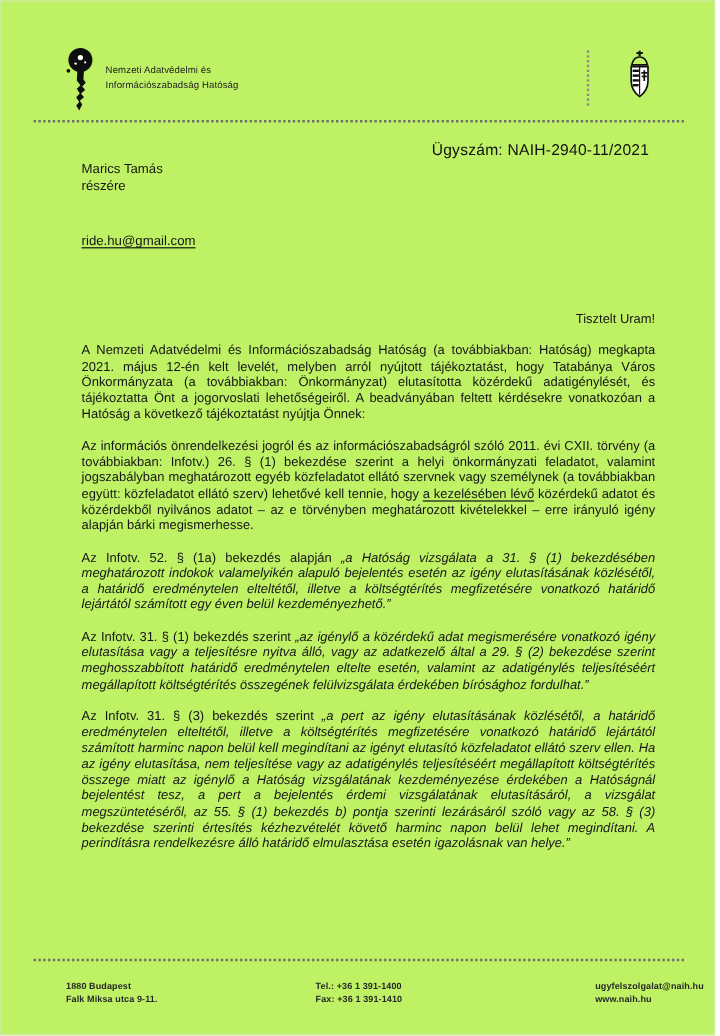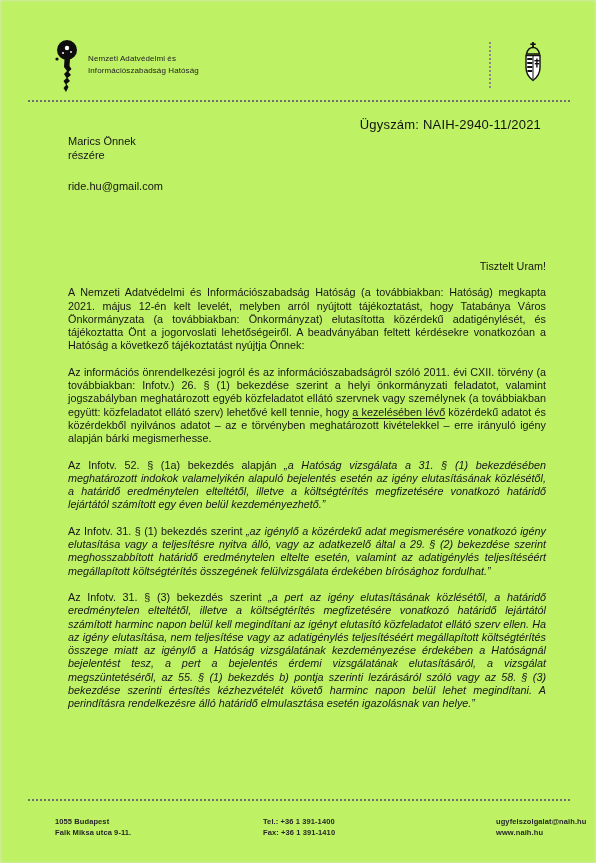--- a/index.html
+++ b/index.html
@@ -35,21 +35,22 @@
   
   .case-ref {
     position: absolute; right: 55px; top: 117px;
     font-size: 13px; color: #111; letter-spacing: .2px;
   }
   .recipient {
     position: absolute; left: 68px; top: 135px;
     font-size: 11px; line-height: 13.5px; color: #141414;
   }
   .recipient .email {
-    margin-top: 18px;
+    margin-top: 33px;
+    text-decoration: underline;
     text-underline-offset: 2px;
   }
 
   
   .letter-body {
     position: absolute; left: 68px; top: 260px; width: 478px;
     font-size: 10.8px; line-height: 13.3px;
     text-align: justify; color: #161616;
     hyphens: none;
   }
@@ -109,21 +110,21 @@
       <rect x="15.2" y="16.5" width="1.4" height="9" fill="#111"></rect>
       <rect x="13.4" y="18" width="5" height="1.4" fill="#111"></rect>
       <rect x="13.8" y="21" width="4.2" height="1.4" fill="#111"></rect>
     </svg>
   </div>
   <div class="h-dotted-top"></div>
 
   <div class="case-ref">Ügyszám: NAIH-2940-11/2021</div>
 
   <div class="recipient">
-    <div>Marics Önnek</div>
+    <div>Marics Tamás</div>
     <div>részére</div>
     <div class="email">ride.hu@gmail.com</div>
   </div>
 
   <main class="letter-body">
     <p class="salutation">Tisztelt Uram!</p>
 
     <p><span>A Nemzeti Adatvédelmi és Információszabadság Hatóság (a továbbiakban: Hatóság) megkapta 2021. május 12-én kelt levelét, melyben arról nyújtott tájékoztatást, hogy Tatabánya Város Önkormányzata (a továbbiakban: Önkormányzat) elutasította közérdekű adatigénylését, és tájékoztatta Önt a jogorvoslati lehetőségeiről. A beadványában feltett kérdésekre vonatkozóan a Hatóság a következő tájékoztatást nyújtja Önnek:</span></p>
 
     <p><span>Az információs önrendelkezési jogról és az információszabadságról szóló 2011. évi CXII. törvény (a továbbiakban: Infotv.) 26. § (1) bekezdése szerint a helyi önkormányzati feladatot, valamint jogszabályban meghatározott egyéb közfeladatot ellátó szervnek vagy személynek (a továbbiakban együtt: közfeladatot ellátó szerv) lehetővé kell tennie, hogy </span><span class="u">a kezelésében lévő</span><span> közérdekű adatot és közérdekből nyilvános adatot – az e törvényben meghatározott kivételekkel – erre irányuló igény alapján bárki megismerhesse.</span></p>
@@ -131,21 +132,21 @@
     <p><span>Az Infotv. 52. § (1a) bekezdés alapján </span><span class="i">„a Hatóság vizsgálata a 31. § (1) bekezdésében meghatározott indokok valamelyikén alapuló bejelentés esetén az igény elutasításának közlésétől, a határidő eredménytelen elteltétől, illetve a költségtérítés megfizetésére vonatkozó határidő lejártától számított egy éven belül kezdeményezhető.”</span></p>
 
     <p><span>Az Infotv. 31. § (1) bekezdés szerint </span><span class="i">„az igénylő a közérdekű adat megismerésére vonatkozó igény elutasítása vagy a teljesítésre nyitva álló, vagy az adatkezelő által a 29. § (2) bekezdése szerint meghosszabbított határidő eredménytelen eltelte esetén, valamint az adatigénylés teljesítéséért megállapított költségtérítés összegének felülvizsgálata érdekében bírósághoz fordulhat.”</span></p>
 
     <p><span>Az Infotv. 31. § (3) bekezdés szerint </span><span class="i">„a pert az igény elutasításának közlésétől, a határidő eredménytelen elteltétől, illetve a költségtérítés megfizetésére vonatkozó határidő lejártától számított harminc napon belül kell megindítani az igényt elutasító közfeladatot ellátó szerv ellen. </span><span class="iu">Ha az igény elutasítása, nem teljesítése vagy az adatigénylés teljesítéséért megállapított költségtérítés összege miatt az igénylő a Hatóság vizsgálatának kezdeményezése érdekében a Hatóságnál bejelentést tesz, a pert a bejelentés érdemi vizsgálatának elutasításáról, a vizsgálat megszüntetéséről, az 55. § (1) bekezdés b) pontja szerinti lezárásáról szóló vagy az 58. § (3) bekezdése szerinti értesítés kézhezvételét követő harminc napon belül lehet megindítani.</span><span class="i"> A perindításra rendelkezésre álló határidő elmulasztása esetén igazolásnak van helye.”</span></p>
 
   </main>
 
   <div class="h-dotted-bottom"></div>
   <div class="footer-col addr">
-    <div>1055 Budapest</div>
+    <div>1880 Budapest</div>
     <div>Falk Miksa utca 9-11.</div>
   </div>
   <div class="footer-col phone">
     <div>Tel.: +36 1 391-1400</div>
     <div>Fax: +36 1 391-1410</div>
   </div>
   <div class="footer-col web">
     <div>ugyfelszolgalat@naih.hu</div>
     <div>www.naih.hu</div>
   </div>

